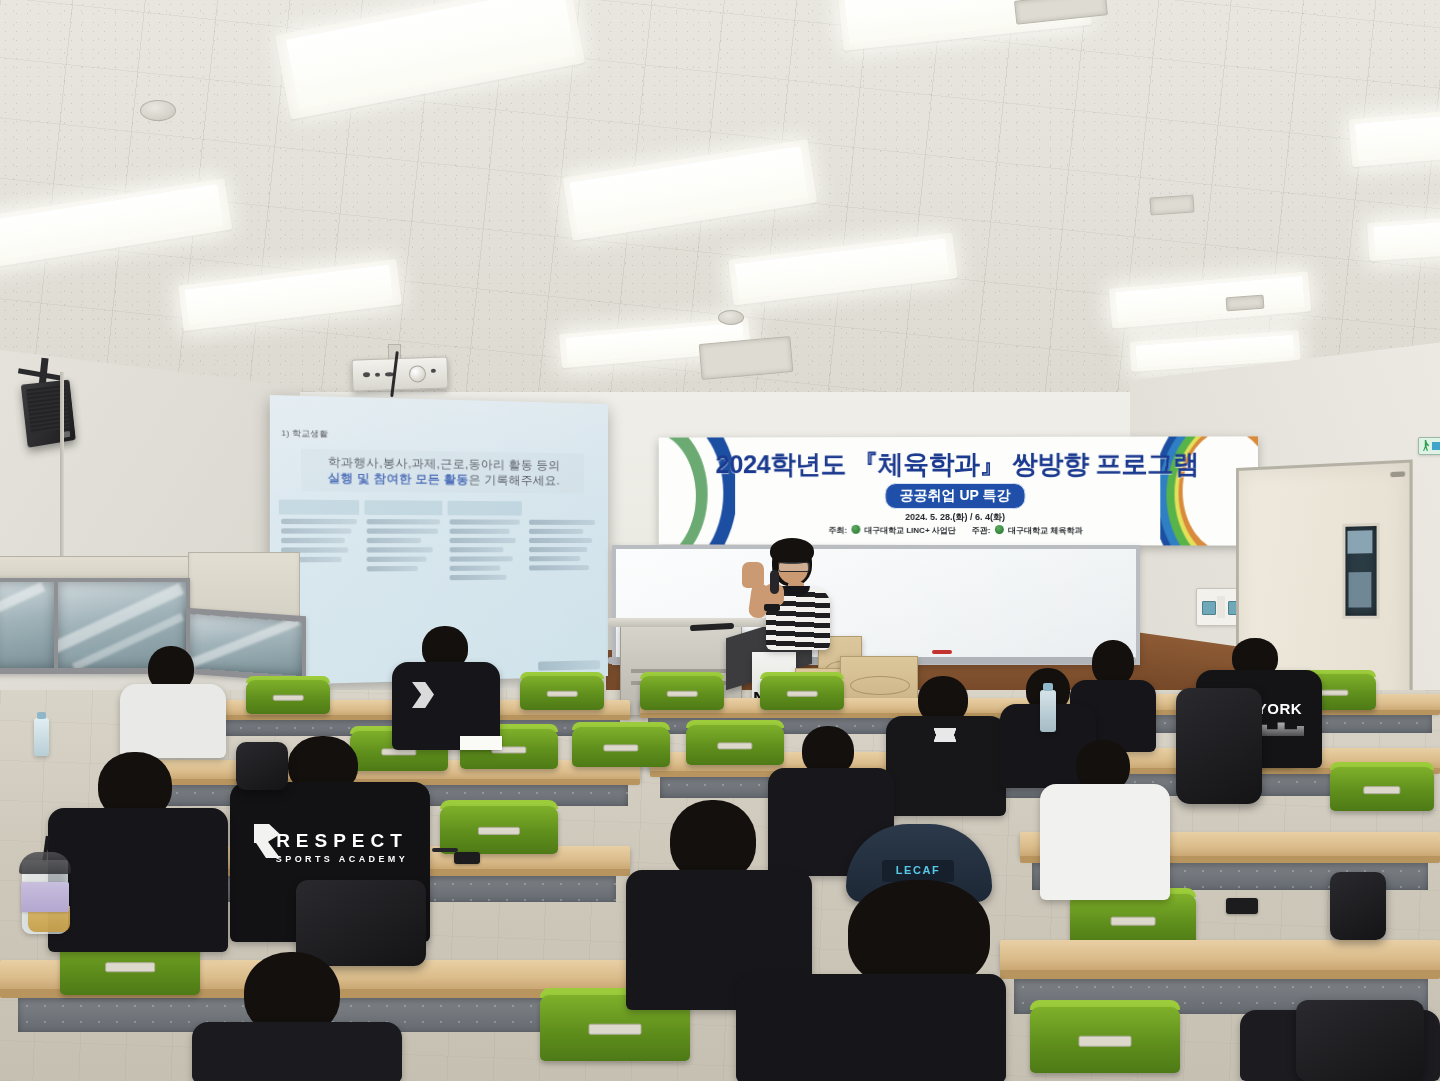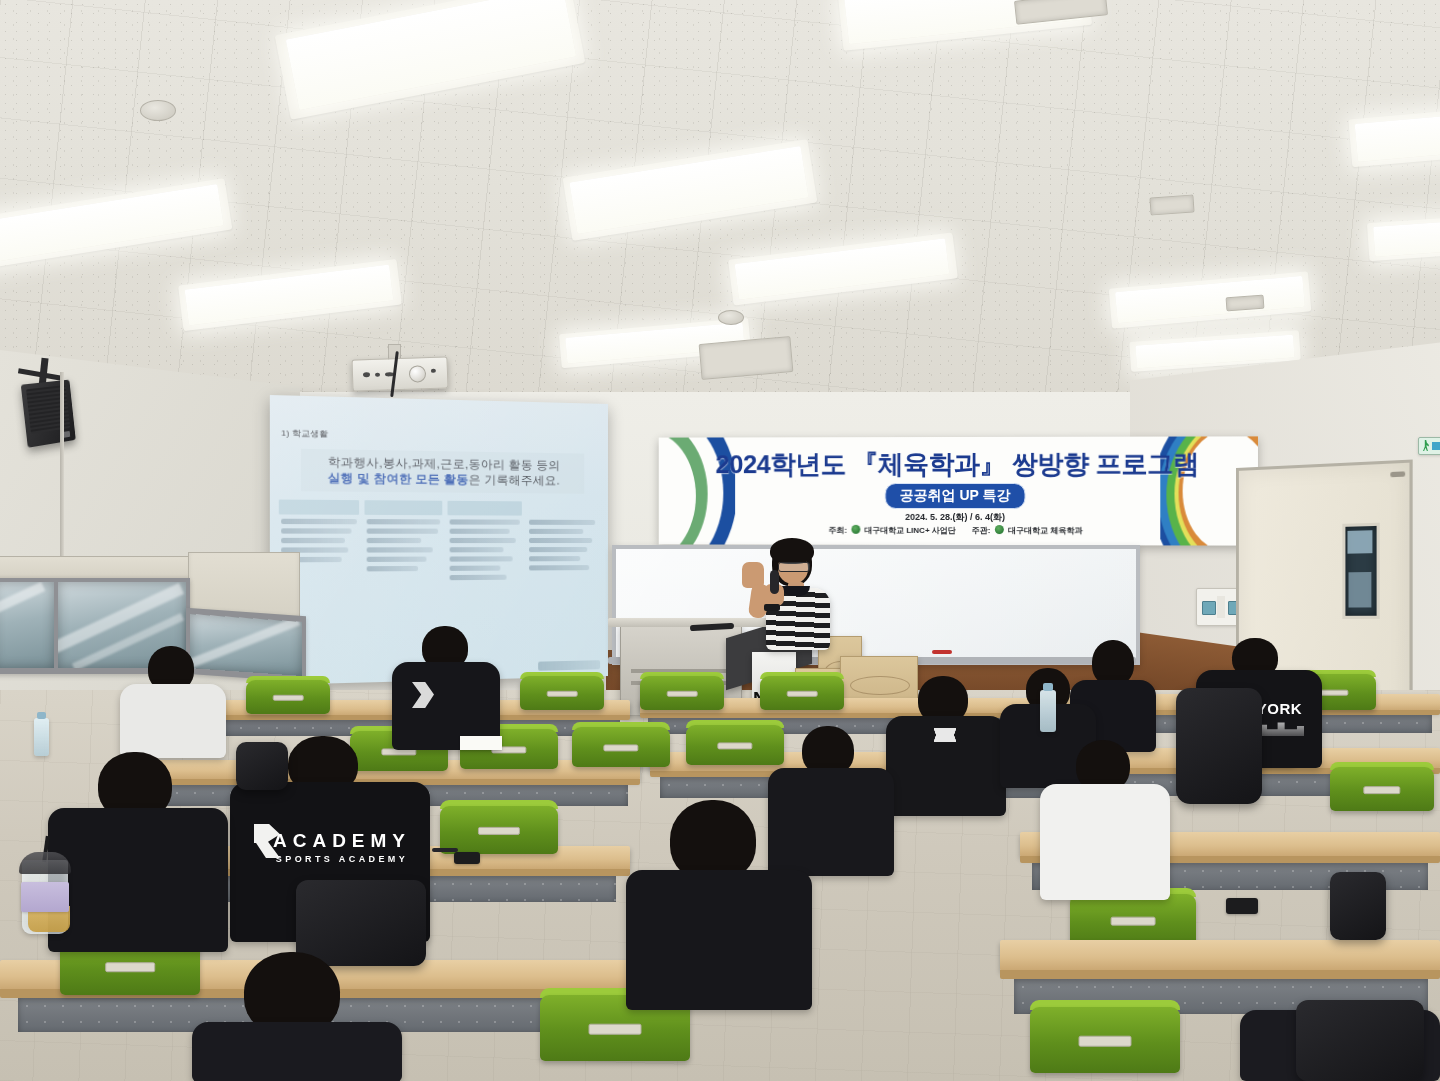--- a/index.html
+++ b/index.html
@@ -607,36 +607,44 @@
   </div>
 
   <div class="person abs" style="left:768px;top:726px;width:126px;height:150px;">
     <div class="head" style="left:34px;top:0;width:52px;height:50px;"></div>
     <div class="torso" style="left:0;top:42px;width:126px;height:108px;background:#18181c;"></div>
   </div>
 
   <div class="person abs" style="left:230px;top:742px;width:200px;height:200px;">
     <div class="head" style="left:58px;top:-6px;width:70px;height:58px;"></div>
     <div class="torso" style="left:0;top:40px;width:200px;height:160px;background:#121215;"></div>
-    <div class="shirt-text" style="top:88px;font-size:19px;letter-spacing:6px;left:56%;">ACADEMY</div>
+    <div class="shirt-text" style="top:88px;font-size:19px;letter-spacing:6px;left:56%;">RESPECT</div>
     <div class="shirt-text" style="top:112px;font-size:9px;letter-spacing:3.4px;left:56%;">SPORTS ACADEMY</div>
     <div class="abs" style="left:24px;top:82px;width:26px;height:34px;background:#f2f2f0;
          clip-path:polygon(0 0,58% 0,100% 30%,54% 52%,100% 100%,46% 100%,8% 56%,0 56%);"></div>
   </div>
 
   <div class="person abs" style="left:48px;top:752px;width:180px;height:200px;">
     <div class="head" style="left:50px;top:0;width:74px;height:68px;"></div>
     <div class="torso" style="left:0;top:56px;width:180px;height:144px;background:#16161a;"></div>
   </div>
 
   <div class="person abs" style="left:626px;top:800px;width:186px;height:210px;">
     <div class="head" style="left:44px;top:0;width:86px;height:82px;"></div>
     <div class="torso" style="left:0;top:70px;width:186px;height:140px;background:#17171b;"></div>
   </div>
 
+  <div class="person abs" style="left:736px;top:824px;width:270px;height:258px;">
+    <div class="abs" style="left:110px;top:0;width:146px;height:78px;background:linear-gradient(180deg,#2b394a,#1d2836);
+         border-radius:72px 72px 18px 18px;box-shadow:0 3px 8px rgba(0,0,0,.35);"></div>
+    <div class="abs" style="left:146px;top:36px;width:72px;height:22px;background:#16202c;border-radius:3px;"></div>
+    <div class="shirt-text" style="left:182px;top:40px;font-size:11px;letter-spacing:1.6px;color:#59c8e8;">LECAF</div>
+    <div class="head" style="left:112px;top:56px;width:142px;height:110px;border-radius:46% 46% 42% 42%;"></div>
+    <div class="torso" style="left:0;top:150px;width:270px;height:108px;background:#16161a;"></div>
+  </div>
 
   <div class="person abs" style="left:1240px;top:1010px;width:200px;height:71px;">
     <div class="torso" style="left:0;top:0;width:200px;height:71px;background:#1b1b20;"></div>
   </div>
 
   <div class="bottle" style="left:1040px;top:690px;width:16px;height:42px;">
     <div class="bottlecap" style="left:3px;top:-7px;width:10px;height:8px;"></div>
   </div>
   <div class="bottle" style="left:34px;top:718px;width:15px;height:38px;">
     <div class="bottlecap" style="left:3px;top:-6px;width:9px;height:7px;"></div>

